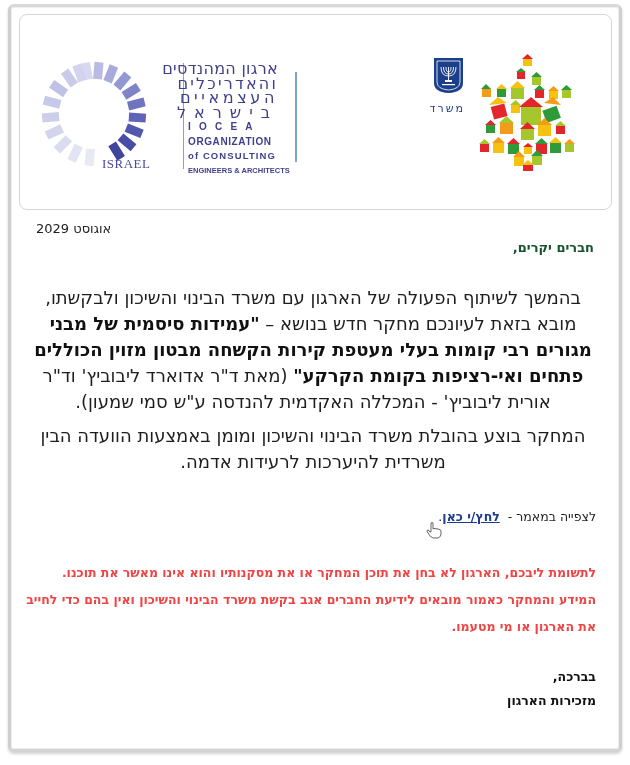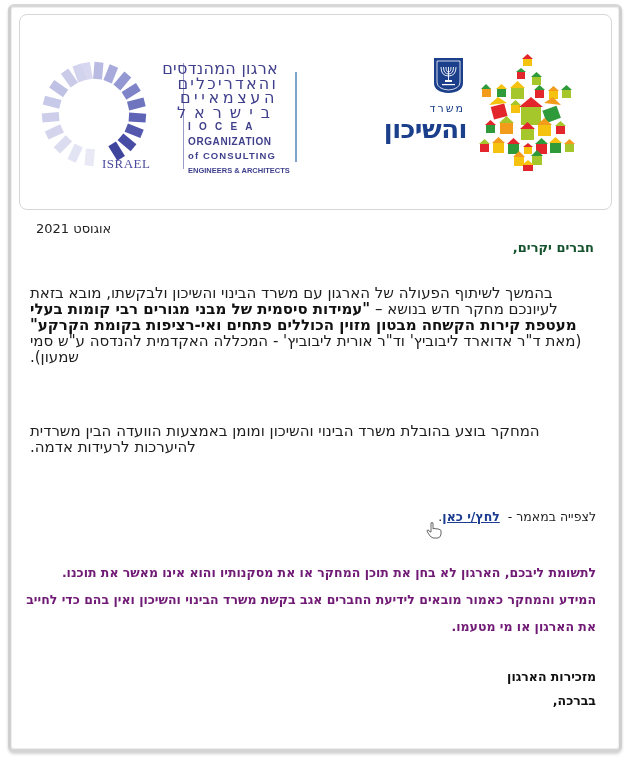--- a/index.html
+++ b/index.html
@@ -166,23 +166,23 @@
       font-weight: bold;
       font-size: 13px;
       direction: rtl;
       color: #14532d;
     }
     .para {
       position: absolute;
       right: 34px;
       width: 566px;
       direction: rtl;
-      text-align: left;
-      font-size: 15px;
-      line-height: 16px;
+      text-align: center;
+      font-size: 18px;
+      line-height: 26px;
       color: #1e1e1e;
     }
     .para b {
       color: #111;
     }
     .p1 { top: 285px; }
     .p2 { top: 423px; }
     .view-line {
       position: absolute;
       right: 34px;
@@ -209,21 +209,21 @@
     .disclaimer {
       position: absolute;
       right: 34px;
       top: 559px;
       width: 570px;
       direction: rtl;
       text-align: right;
       font-weight: bold;
       font-size: 12.5px;
       line-height: 27px;
-      color: #701a75;
+      color: #ef4444;
     }
     .signoff {
       position: absolute;
       right: 34px;
       top: 665px;
       direction: rtl;
       text-align: right;
       font-weight: bold;
       font-size: 12.5px;
       line-height: 24px;
@@ -324,21 +324,20 @@
     <path d="M8 10 Q8 19 15.5 19 Q23 19 23 10"></path>
     <path d="M10.5 10 Q10.5 17 15.5 17 Q20.5 17 20.5 10"></path>
     <path d="M13 10 Q13 15 15.5 15 Q18 15 18 10"></path>
   </g>
   <rect x="12" y="23" width="7" height="2" fill="#ffffff"></rect>
   <rect x="9" y="27" width="13" height="1.2" fill="#ffffff"></rect>
 </svg>
 
 <div class="ministry-text">
   <div class="ministry-small">משרד</div>
-  <div class="ministry-big">והשיכון</div>
 </div>
 
 <svg class="star-logo" viewBox="0 0 98 118">
 
   <rect x="45" y="6" width="9" height="7" fill="#f4c20f"></rect>
     <polygon points="44,6 49.5,1 55,6" fill="#e3262b"></polygon>
   <rect x="39" y="19" width="8" height="7" fill="#e3262b"></rect>
     <polygon points="38,19 43,15 48,19" fill="#2e9a3a"></polygon>
   <rect x="54" y="24" width="9" height="8" fill="#a6c72c"></rect>
     <polygon points="53,24 58.5,19 64,24" fill="#2e9a3a"></polygon>
@@ -392,32 +391,32 @@
     <polygon points="86,91 91.5,86 97,91" fill="#f39b1a"></polygon>
 
   <rect x="36" y="104" width="10" height="9" fill="#f4c20f"></rect>
     <polygon points="35,104 41,98 47,104" fill="#f39b1a"></polygon>
   <rect x="54" y="103" width="10" height="9" fill="#a6c72c"></rect>
     <polygon points="53,103 59,97 65,103" fill="#2e9a3a"></polygon>
   <rect x="45" y="112" width="10" height="6" fill="#e3262b"></rect>
     <polygon points="44,112 50,107 56,112" fill="#f4c20f"></polygon>
 </svg>
 
-<div class="date">אוגוסט 2021</div>
+<div class="date">אוגוסט 2029</div>
 
 <div class="greeting">חברים יקרים,</div>
 
 <div class="para p1"><span>בהמשך לשיתוף הפעולה של הארגון עם משרד הבינוי והשיכון ולבקשתו, מובא בזאת לעיונכם מחקר חדש בנושא – </span><b>"עמידות סיסמית של מבני מגורים רבי קומות בעלי מעטפת קירות הקשחה מבטון מזוין הכוללים פתחים ואי-רציפות בקומת הקרקע"</b><span> (מאת ד"ר אדוארד ליבוביץ' וד"ר אורית ליבוביץ' - המכללה האקדמית להנדסה ע"ש סמי שמעון).</span></div>
 
 <div class="para p2">המחקר בוצע בהובלת משרד הבינוי והשיכון ומומן באמצעות הוועדה הבין משרדית להיערכות לרעידות אדמה.</div>
 
 <div class="view-line"><span>לצפייה במאמר -</span><a class="view-link">לחץ/י כאן</a><span>.</span></div>
 
 <svg class="hand" viewBox="0 0 18 18">
   <path d="M6 2 Q7 1 8 2 L8 8 L9 7.5 Q10 7 11 8 L12 7.8 Q13 7.5 14 8.5 L15 8.5 Q16 9 16 10 L16 13 Q16 16 13 17 L8 17 Q5 16 3 12 L2 10 Q2 9 3 9 Q4 9 5 11 L6 11 Z" fill="#ffffff" stroke="#555555" stroke-width="0.9"></path>
 </svg>
 
 <div class="disclaimer">לתשומת ליבכם, הארגון לא בחן את תוכן המחקר או את מסקנותיו והוא אינו מאשר את תוכנו. המידע והמחקר כאמור מובאים לידיעת החברים אגב בקשת משרד הבינוי והשיכון ואין בהם כדי לחייב את הארגון או מי מטעמו.</div>
 
 <div class="signoff">
+  <div>בברכה,</div>
   <div>מזכירות הארגון</div>
-  <div>בברכה,</div>
 </div>
 
 </body></html>

